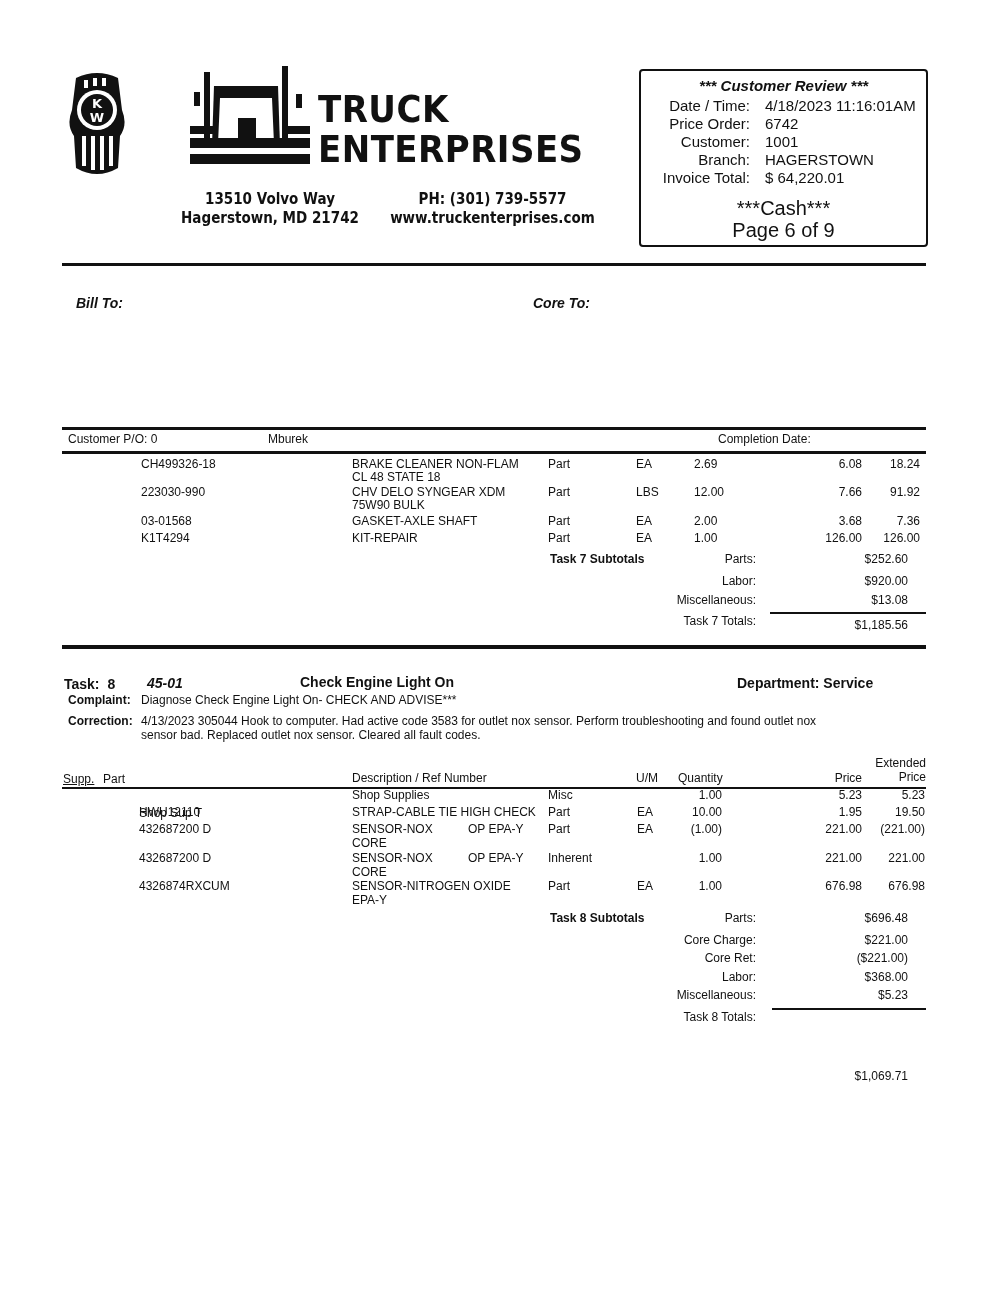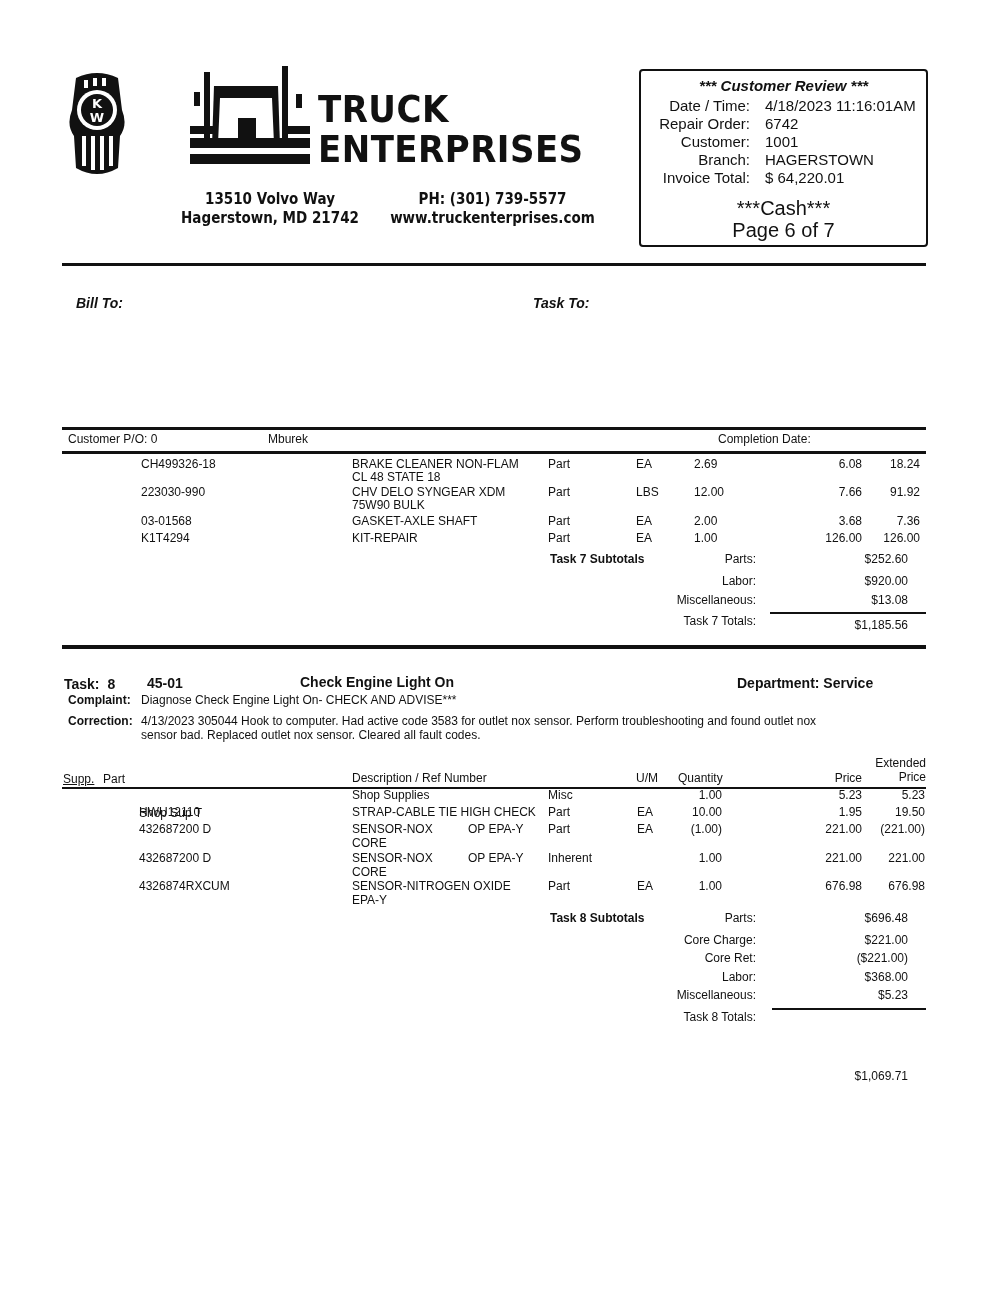--- a/index.html
+++ b/index.html
@@ -77,43 +77,43 @@
   <div>www.truckenterprises.com</div>
 </div>
 
 <div class="abs review-box">
   <div class="review-title">*** Customer Review ***</div>
   <div class="review-row" style="top:26px;left:0;right:0;">
     <span class="review-label">Date / Time:</span>
     <span class="review-val">4/18/2023 11:16:01AM</span>
   </div>
   <div class="review-row" style="top:44px;left:0;right:0;">
-    <span class="review-label">Repair Order:</span>
+    <span class="review-label">Price Order:</span>
     <span class="review-val">6742</span>
   </div>
   <div class="review-row" style="top:62px;left:0;right:0;">
     <span class="review-label">Customer:</span>
     <span class="review-val">1001</span>
   </div>
   <div class="review-row" style="top:80px;left:0;right:0;">
     <span class="review-label">Branch:</span>
     <span class="review-val">HAGERSTOWN</span>
   </div>
   <div class="review-row" style="top:98px;left:0;right:0;">
     <span class="review-label">Invoice Total:</span>
     <span class="review-val">$ 64,220.01</span>
   </div>
   <div class="review-center" style="top:126px;">***Cash***</div>
-  <div class="review-center" style="top:148px;">Page 6 of 7</div>
+  <div class="review-center" style="top:148px;">Page 6 of 9</div>
 </div>
 
 <div class="abs rule" style="left:62px;top:263px;width:864px;height:3px;"></div>
 
 <div class="abs bill-label" style="left:76px;top:295px;">Bill To:</div>
-<div class="abs bill-label" style="left:533px;top:295px;">Task To:</div>
+<div class="abs bill-label" style="left:533px;top:295px;">Core To:</div>
 
 <div class="abs rule hdr-line" style="top:427px;"></div>
 <div class="abs small row-text" style="left:68px;top:432px;">Customer P/O: 0</div>
 <div class="abs small row-text" style="left:268px;top:432px;">Mburek</div>
 <div class="abs small row-text" style="left:718px;top:432px;">Completion Date:</div>
 <div class="abs rule hdr-line" style="top:451px;"></div>
 
 <div id="task7-lines">
     <div class="abs small row-text " style="left:141px;top:457px;">CH499326-18</div>
     <div class="abs small row-text " style="left:352px;top:457px;">BRAKE CLEANER NON-FLAM</div>
@@ -159,21 +159,21 @@
 <div class="abs rule" style="left:770px;top:612px;width:156px;height:2px;"></div>
 <div class="abs small r row-text" style="left:600px;width:156px;top:614px;">Task 7 Totals:</div>
 <div class="abs small r row-text" style="left:800px;width:108px;top:618px;">$1,185.56</div>
 
 <div class="abs rule hdr-line" style="top:645px;height:4px;"></div>
 
 <div class="abs bold row-text" style="left:64px;top:676px;font-size:14px;">
   <span>Task:</span>
   <span style="margin-left:4px;">8</span>
 </div>
-<div class="abs bold row-text" style="left:147px;top:675px;font-size:14px;">45-01</div>
+<div class="abs bold row-text" style="left:147px;top:675px;font-size:14px;font-style:italic;">45-01</div>
 <div class="abs bold row-text" style="left:300px;top:674px;font-size:14px;">Check Engine Light On</div>
 <div class="abs bold row-text" style="left:737px;top:675px;font-size:14px;">Department: Service</div>
 
 <div class="abs small bold row-text" style="left:68px;top:693px;">Complaint:</div>
 <div class="abs small row-text" style="left:141px;top:693px;">Diagnose Check Engine Light On- CHECK AND ADVISE***</div>
 <div class="abs small bold row-text" style="left:68px;top:714px;">Correction:</div>
 <div class="abs small row-text" style="left:141px;top:714px;">4/13/2023  305044   Hook to computer.  Had active code 3583 for outlet nox sensor.  Perform troubleshooting and found outlet nox</div>
 <div class="abs small row-text" style="left:141px;top:728px;">sensor bad.  Replaced outlet nox sensor.  Cleared all fault codes.</div>
 
 <div class="abs small row-text" style="left:63px;top:772px;text-decoration:underline;">Supp.</div>

